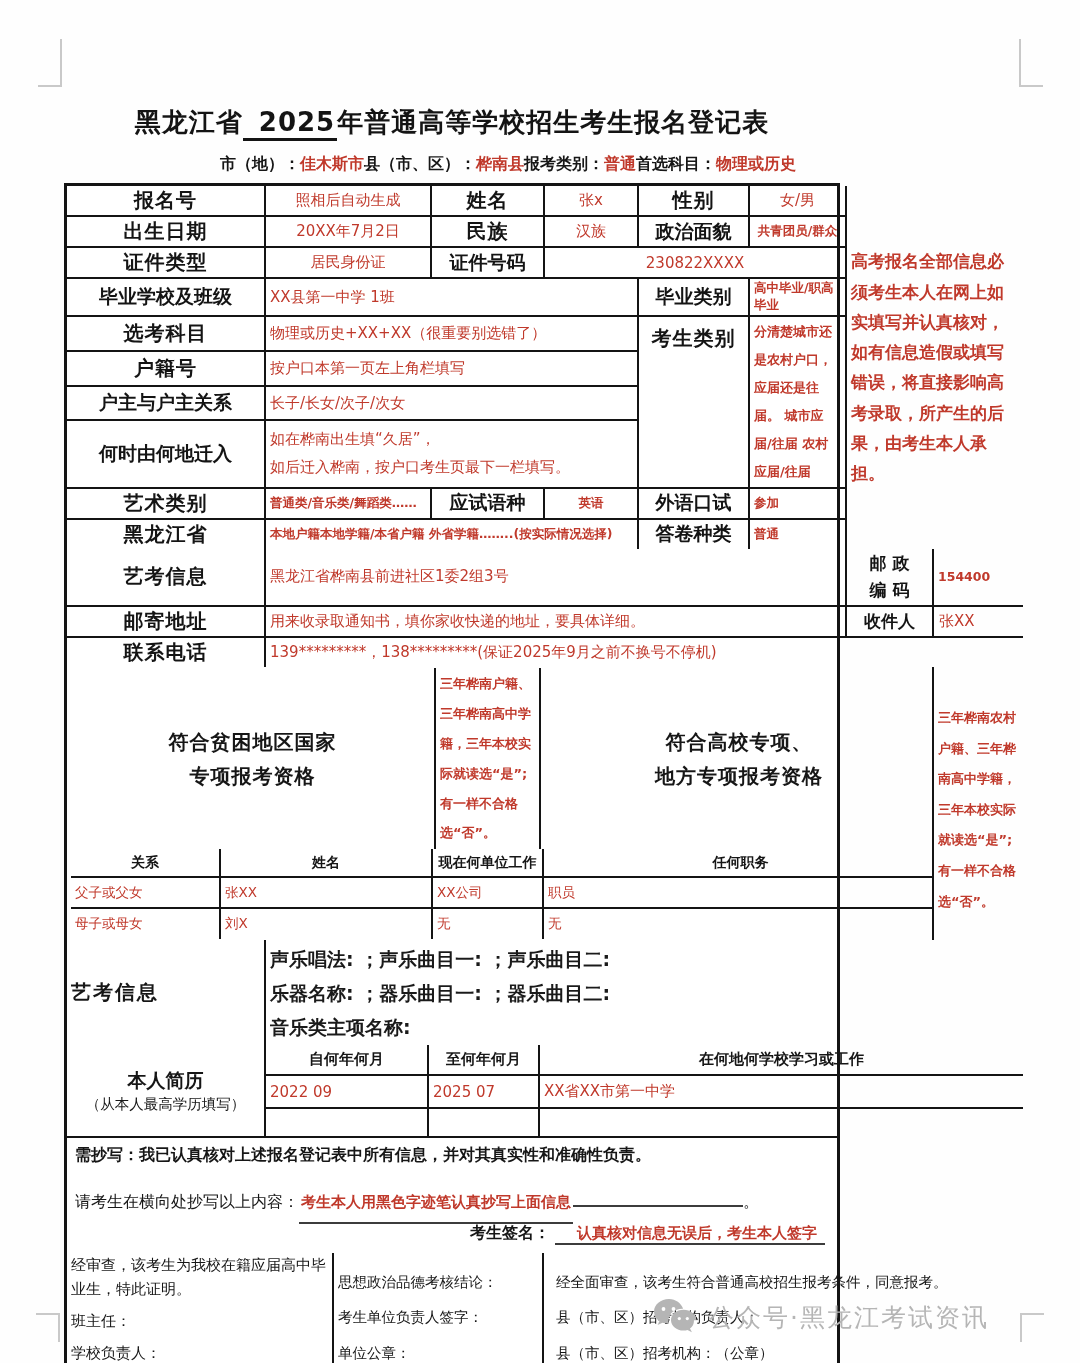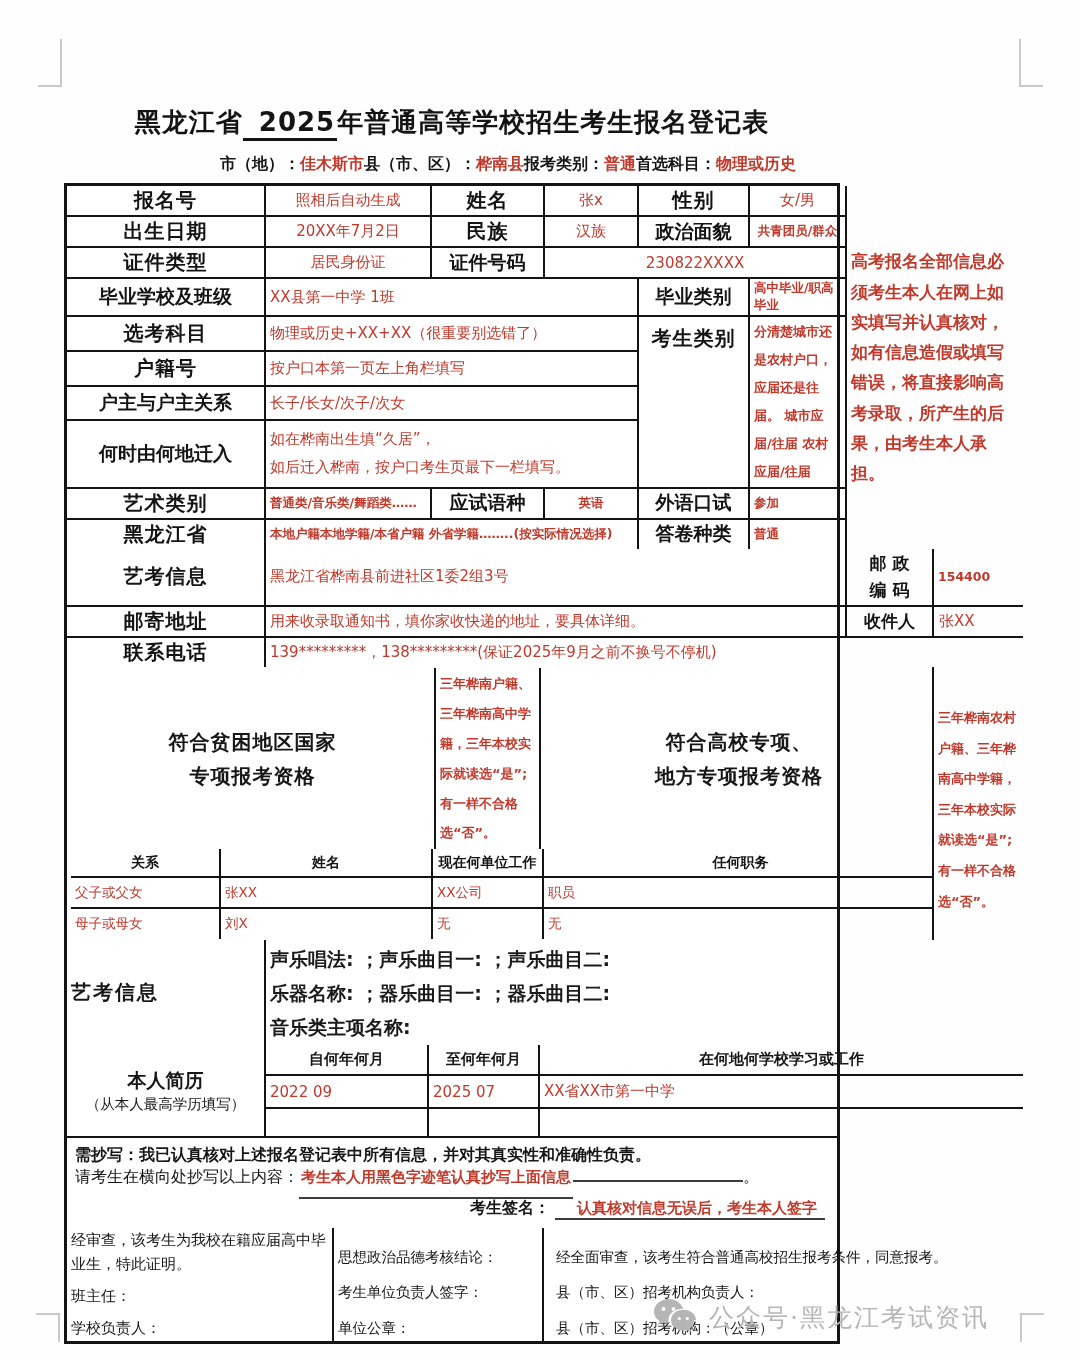--- a/index.html
+++ b/index.html
@@ -39,21 +39,21 @@
   td.speclab{font-weight:bold;text-align:center;font-size:20px;line-height:1.7;letter-spacing:1px;}
   td.fh{font-weight:bold;font-size:14px;text-align:center;}
   td.fc{color:#c0392b;font-size:13.5px;text-align:left;padding-left:7px;}
   td.artlab{font-weight:bold;font-size:20px;letter-spacing:2px;}
   td.artlines{font-weight:bold;font-size:19px;text-align:left;line-height:1.8;padding-left:9px;color:#1a1a1a;}
   td.rlab{font-weight:bold;font-size:19px;text-align:center;line-height:1.5;}
   td.rlab .sub{font-weight:normal;font-size:14.5px;letter-spacing:0;}
   td.rh{font-weight:bold;font-size:15px;text-align:center;}
   td.rv{color:#c0392b;font-size:15px;text-align:left;padding-left:10px;}
   .decl{padding:7px 8px 9px 8px;font-size:16px;}
-  .decl .d1{font-weight:bold;margin-bottom:0;}
+  .decl .d1{font-weight:bold;margin-bottom:25px;}
   .decl .redu{color:#c0392b;font-weight:bold;font-size:15px;border-bottom:2px solid #3c3c3c;padding:0 2px 11px 2px;}
   .decl .fill{display:inline-block;width:170px;border-bottom:2px solid #3c3c3c;height:14px;}
   .decl .d3{text-align:right;margin-top:10px;padding-right:4px;}
   td.bcell{vertical-align:top;text-align:left;font-size:14.5px;padding:8px 8px;line-height:1.55;}
   td.bcell .bl{margin-bottom:13px;}
   td.bcell.c1{font-size:15px;}
 
   .watermark{position:absolute;left:652px;top:1296px;display:flex;align-items:center;gap:11px;
              color:#b5b5b5;font-size:25px;letter-spacing:2px;}
 </style>

